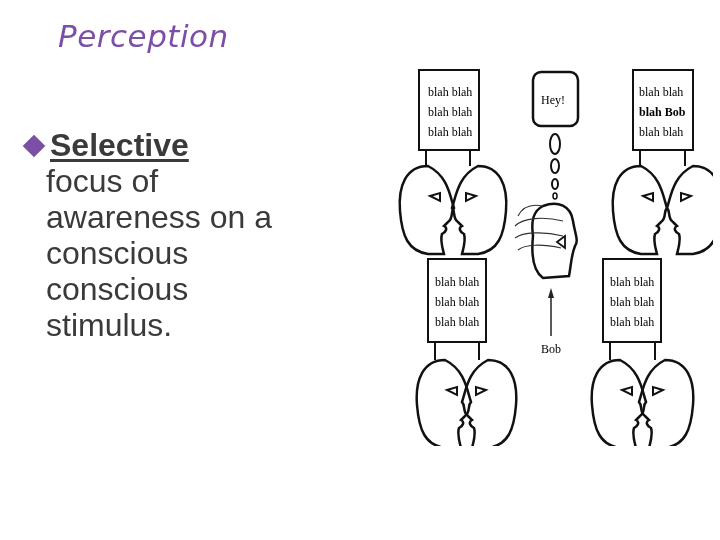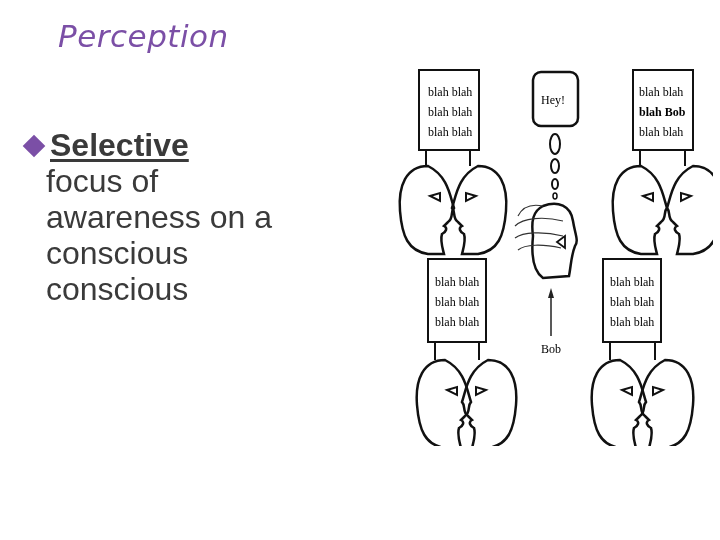--- a/index.html
+++ b/index.html
@@ -29,20 +29,21 @@
 <div class="title">Perception</div>
 
 <div class="body-text">
   <div>
     <span class="bullet"></span><span class="term">Selective</span>
   </div>
   <span class="cont">focus of</span>
   <span class="cont">awareness on a</span>
   <span class="cont">conscious</span>
   <span class="cont">conscious</span>
+  <span class="cont">stimulus.</span>
 </div>
 
 <div class="figure">
   <svg width="320" height="380" viewBox="0 0 320 380" xmlns="http://www.w3.org/2000/svg">
     <defs>
       <g id="faceL">
         <path d="M30,0 C8,0 0,20 2,45 C4,70 10,85 30,88 L46,88 C44,80 42,74 44,68 C48,66 50,62 46,60 L50,56 C56,52 52,46 56,42 C52,30 50,10 30,0 Z" fill="none" stroke="#111" stroke-width="2.5"></path>
         <path d="M32,30 L42,27 L42,35 Z" fill="none" stroke="#111" stroke-width="2"></path>
       </g>
     </defs>

